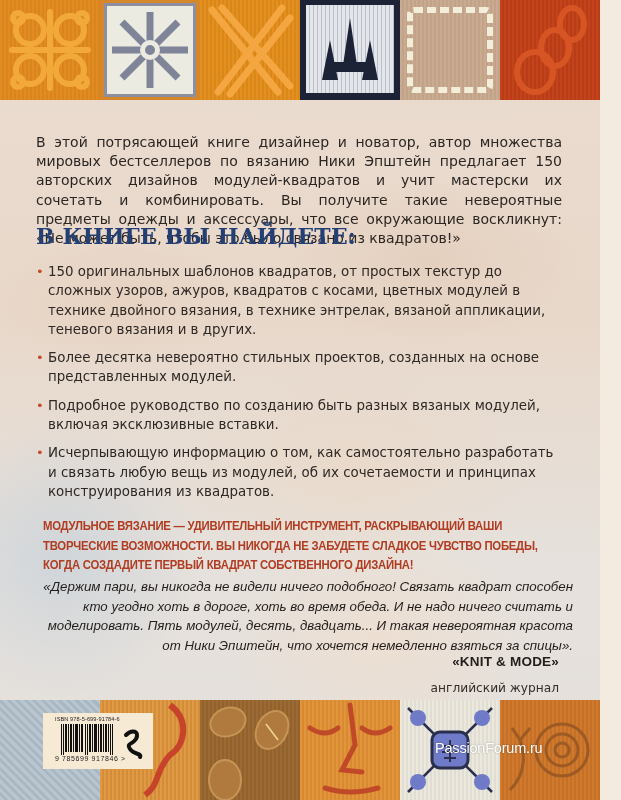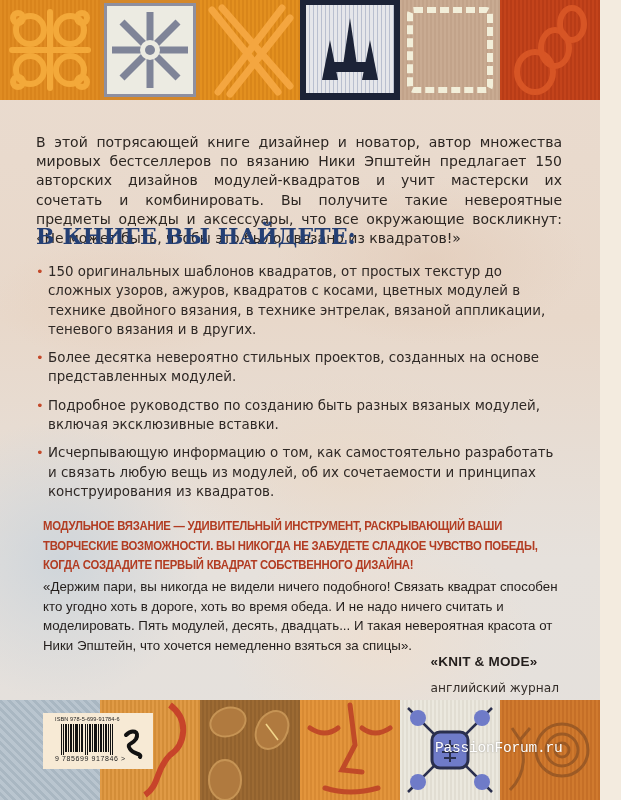--- a/index.html
+++ b/index.html
@@ -46,32 +46,32 @@
     svg.deco { position: absolute; left: 0; top: 0; width: 100%; height: 100%; }
     .intro { position: absolute; left: 36px; top: 133px; width: 526px; font-size: 14px; line-height: 19.2px; color: #2c2622; text-align: justify; text-align-last: left; }
     .section-heading { position: absolute; left: 36px; top: 224px; font-family: "DejaVu Serif", serif; font-weight: bold; font-size: 21.5px; letter-spacing: 0.2px; color: #243f74; transform: scaleX(1.02); transform-origin: left; }
     .features { position: absolute; left: 36px; top: 262px; width: 520px; list-style: none; }
     .features li { position: relative; padding-left: 12px; font-size: 13.4px; line-height: 19.3px; color: #2e2825; margin-bottom: 9px; }
     .features li .bullet { position: absolute; left: 0; top: 0; color: #c4492a; font-size: 13px; }
     .features li .item-text { display: block; }
 
     .promo { position: absolute; left: 43px; top: 516px; width: 520px; font-family: "Liberation Sans", sans-serif; font-weight: bold; font-size: 13.2px; line-height: 19.5px; color: #b23c22; text-transform: uppercase; letter-spacing: -0.3px; transform: scaleX(0.86); transform-origin: left; width: 605px; }
 
-    .quote { position: absolute; left: 43px; top: 577px; width: 530px; font-family: "Liberation Sans", sans-serif; font-size: 13.3px; line-height: 19.6px; color: #231e1c; }
-    .quote-source { position: absolute; right: 41px; top: 654px; text-align: left; }
+    .quote { position: absolute; left: 43px; top: 577px; width: 530px; font-family: "Liberation Sans", sans-serif; font-style: italic; font-size: 13.3px; line-height: 19.6px; color: #231e1c; text-align: right; }
+    .quote-source { position: absolute; right: 41px; top: 654px; text-align: right; }
     .quote-source .src-name { display: block; font-family: "Liberation Sans", sans-serif; font-weight: bold; font-size: 13.5px; color: #231e1c; letter-spacing: 0.2px; }
     .quote-source .src-desc { display: block; font-size: 12.2px; color: #332c28; margin-top: 12px; }
 
     .barcode-box { position: absolute; left: 43px; top: 713px; width: 110px; height: 56px; background: #f7ead5; }
     .barcode-box .isbn { position: absolute; left: 12px; top: 3px; font-family: "Liberation Sans", sans-serif; font-size: 5.6px; color: #222; letter-spacing: 0.1px; }
     .barcode-box .bars { position: absolute; left: 18px; top: 11px; width: 52px; height: 31px; }
     .barcode-box .digits { position: absolute; left: 12px; top: 42px; font-family: "Liberation Sans", sans-serif; font-size: 7px; color: #222; letter-spacing: 0.6px; white-space: pre; }
     .barcode-box .logo { position: absolute; left: 79px; top: 14px; width: 22px; height: 34px; }
 
-    .watermark { position: absolute; left: 435px; top: 740px; font-family: Liberation Mono, monospace; font-size: 14.5px; color: #ffffff; text-shadow: 0 0 2px rgba(0,0,0,0.35); letter-spacing: -0.2px; }
+    .watermark { position: absolute; left: 435px; top: 740px; font-family: Liberation Sans, sans-serif; font-size: 14.5px; color: #ffffff; text-shadow: 0 0 2px rgba(0,0,0,0.35); letter-spacing: -0.2px; }
   </style>
 </head>
 <body>
 
 <div class="cover">
 
   <div class="tile-row top">
     <div class="tile t-celtic">
       <svg class="deco" viewBox="0 0 100 100">
         <g fill="none" stroke="#f3a93a" stroke-width="6" stroke-linecap="round">

